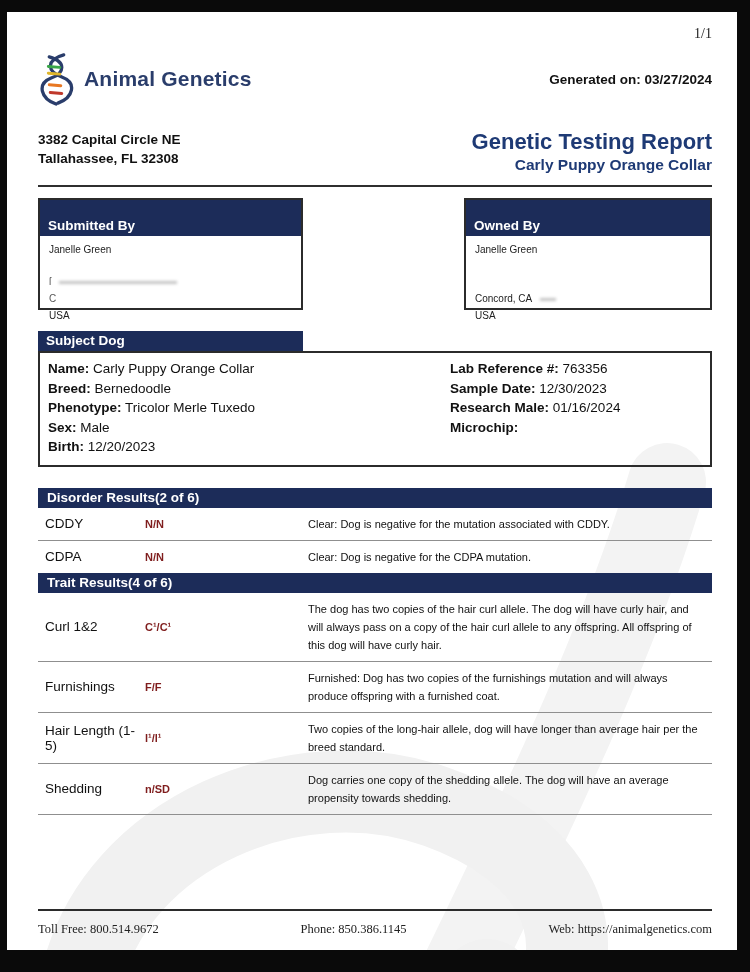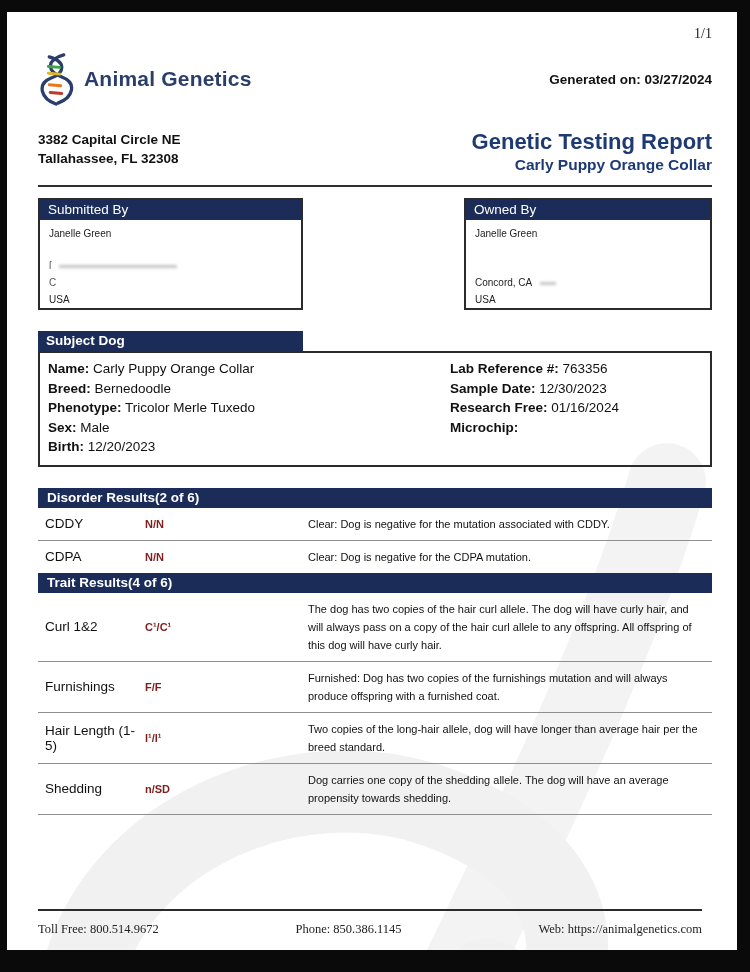--- a/index.html
+++ b/index.html
@@ -22,21 +22,21 @@
   .titles { text-align:right; color:#1e3a75; }
   .title-main { font-size:22px; font-weight:bold; line-height:24px; }
   .title-sub { font-size:15.5px; font-weight:bold; margin-top:2px; }
 
   .thick-rule { border:none; border-top:2.5px solid #2f2f2f; margin-top:11px; }
 
   .boxes-row { display:flex; justify-content:space-between; margin-top:11px; }
   .info-box { border:2px solid #2b2b2b; background:#fff; height:112px; }
   .info-box.submitted { width:265px; }
   .info-box.owned { width:248px; }
-  .box-header { background:#1c2c59; color:#fff; font-size:13.5px; font-weight:normal; padding:2px 8px 3px 8px; }
+  .box-header { background:#1c2c59; color:#fff; font-size:13.5px; font-weight:bold; padding:18px 8px 3px 8px; }
   .box-body { padding:5px 9px; font-size:10px; color:#222; line-height:17px; }
   .box-body .name-line { margin-bottom:15px; }
   .frag { color:#555; filter:blur(0.6px); }
   .smudge { display:inline-block; height:3px; background:#c4c4c4; filter:blur(1.5px); vertical-align:middle; margin-left:8px; }
   .gap-line { height:17px; }
 
   .subject-section { margin-top:21px; }
   .subject-tab { display:inline-block; width:265px; background:#1c2c59; color:#fff; font-size:13.5px; font-weight:bold; padding:2px 16px 3px 8px; vertical-align:bottom; }
   .subject-box { border:2px solid #2b2b2b; border-top-width:2px; margin-top:0; display:flex; padding:6px 8px 8px 8px; font-size:13.5px; color:#111; }
   .subject-col { line-height:19.5px; }
@@ -46,21 +46,21 @@
 
   .results { margin-top:21px; }
   .section-bar { background:#1c2c59; color:#fff; font-size:13.5px; font-weight:bold; padding:2px 9px 3px 9px; }
   .result-row { display:flex; align-items:flex-start; padding:7px 0 7px 0; }
   .result-row + .result-row { border-top:1.5px solid #8f8f8f; }
   .result-row .test { width:107px; font-size:13.5px; color:#111; padding-left:7px; align-self:center; }
   .result-row .geno { width:163px; font-size:11px; font-weight:bold; color:#7f1d1d; align-self:center; }
   .result-row .desc { width:390px; font-size:11px; color:#111; line-height:18px; }
   .end-rule { border:none; border-top:1.5px solid #8f8f8f; }
 
-  .footer { position:absolute; left:31px; right:35px; bottom:13px; z-index:1;margin-top:39px; }
+  .footer { position:absolute; left:31px; right:25px; bottom:13px; z-index:1;margin-top:39px; }
   .footer-rule { border:none; border-top:2px solid #2b2b2b; }
   .footer-row { display:flex; justify-content:space-between; margin-top:11px; font-family:"Liberation Serif", serif; font-size:12.5px; color:#222; }
 </style>
 </head>
 <body>
 
 <div class="scan">
   <div class="page">
 
     <svg class="watermark" viewBox="0 0 730 938" aria-hidden="true">
@@ -129,21 +129,21 @@
           <div class="subject-col left">
             <div class="fld"><b>Name:</b> <span>Carly Puppy Orange Collar</span></div>
             <div class="fld"><b>Breed:</b> <span>Bernedoodle</span></div>
             <div class="fld"><b>Phenotype:</b> <span>Tricolor Merle Tuxedo</span></div>
             <div class="fld"><b>Sex:</b> <span>Male</span></div>
             <div class="fld"><b>Birth:</b> <span>12/20/2023</span></div>
           </div>
           <div class="subject-col right">
             <div class="fld"><b>Lab Reference #:</b> <span>763356</span></div>
             <div class="fld"><b>Sample Date:</b> <span>12/30/2023</span></div>
-            <div class="fld"><b>Research Free:</b> <span>01/16/2024</span></div>
+            <div class="fld"><b>Research Male:</b> <span>01/16/2024</span></div>
             <div class="fld"><b>Microchip:</b> <span></span></div>
           </div>
         </div>
       </div>
 
       <div class="results">
         <div class="section-bar">Disorder Results(2 of 6)</div>
 
         <div class="result-row">
           <div class="test">CDDY</div>

